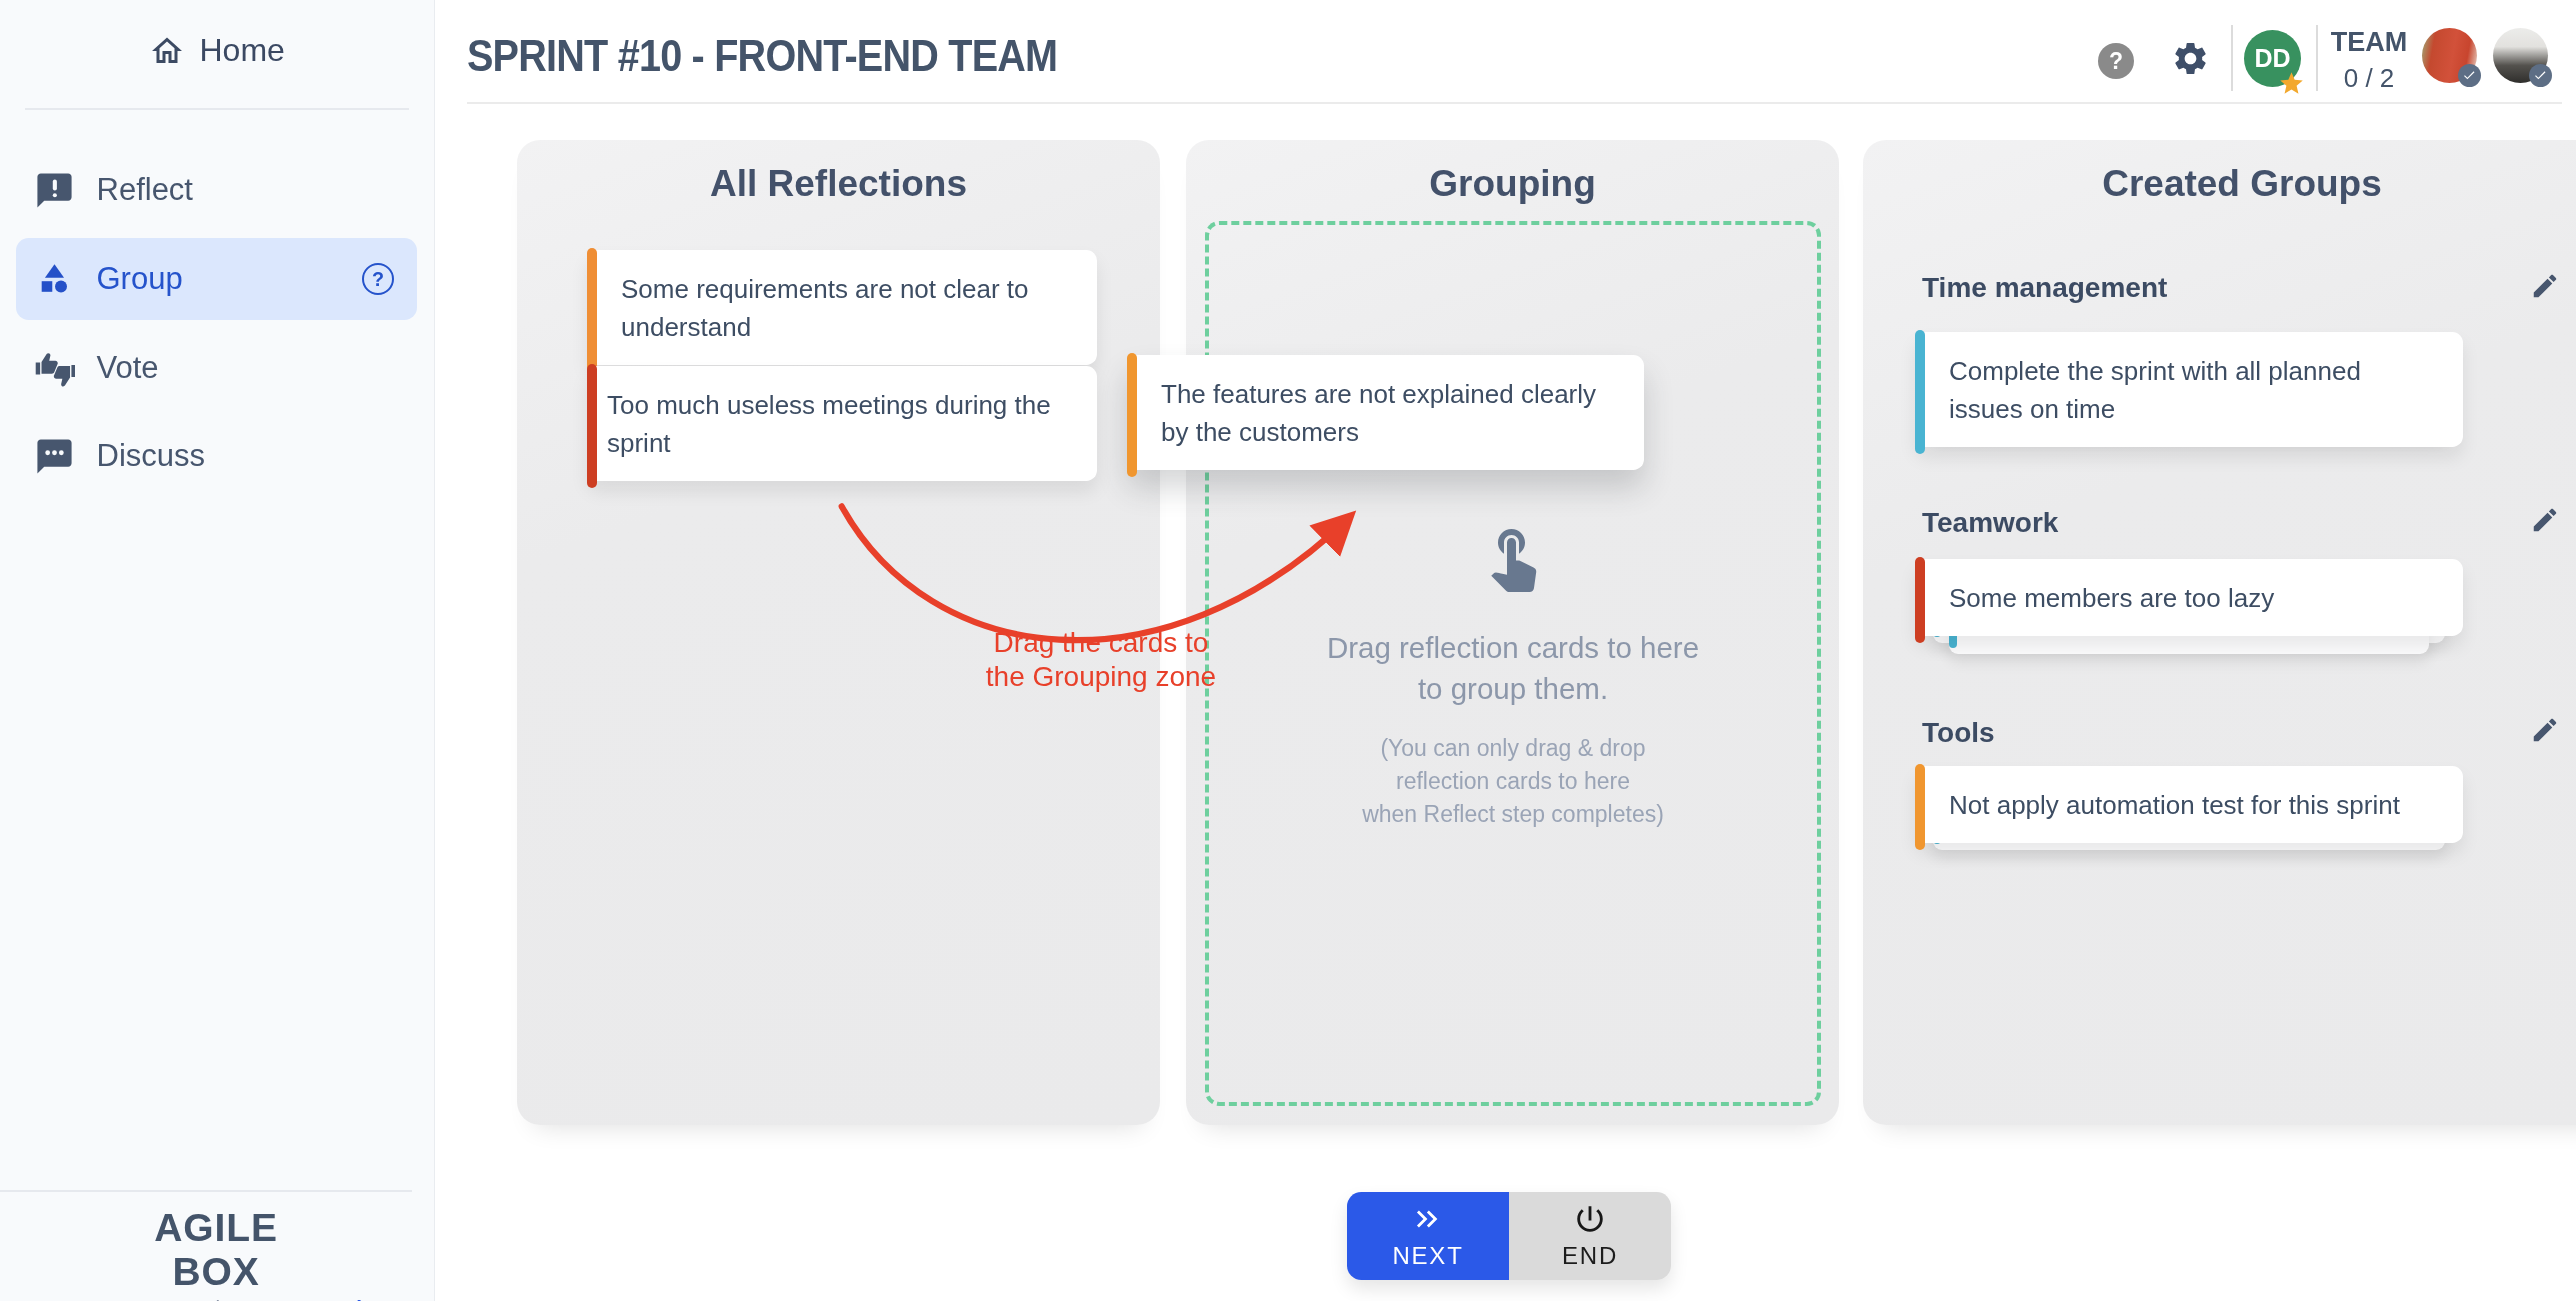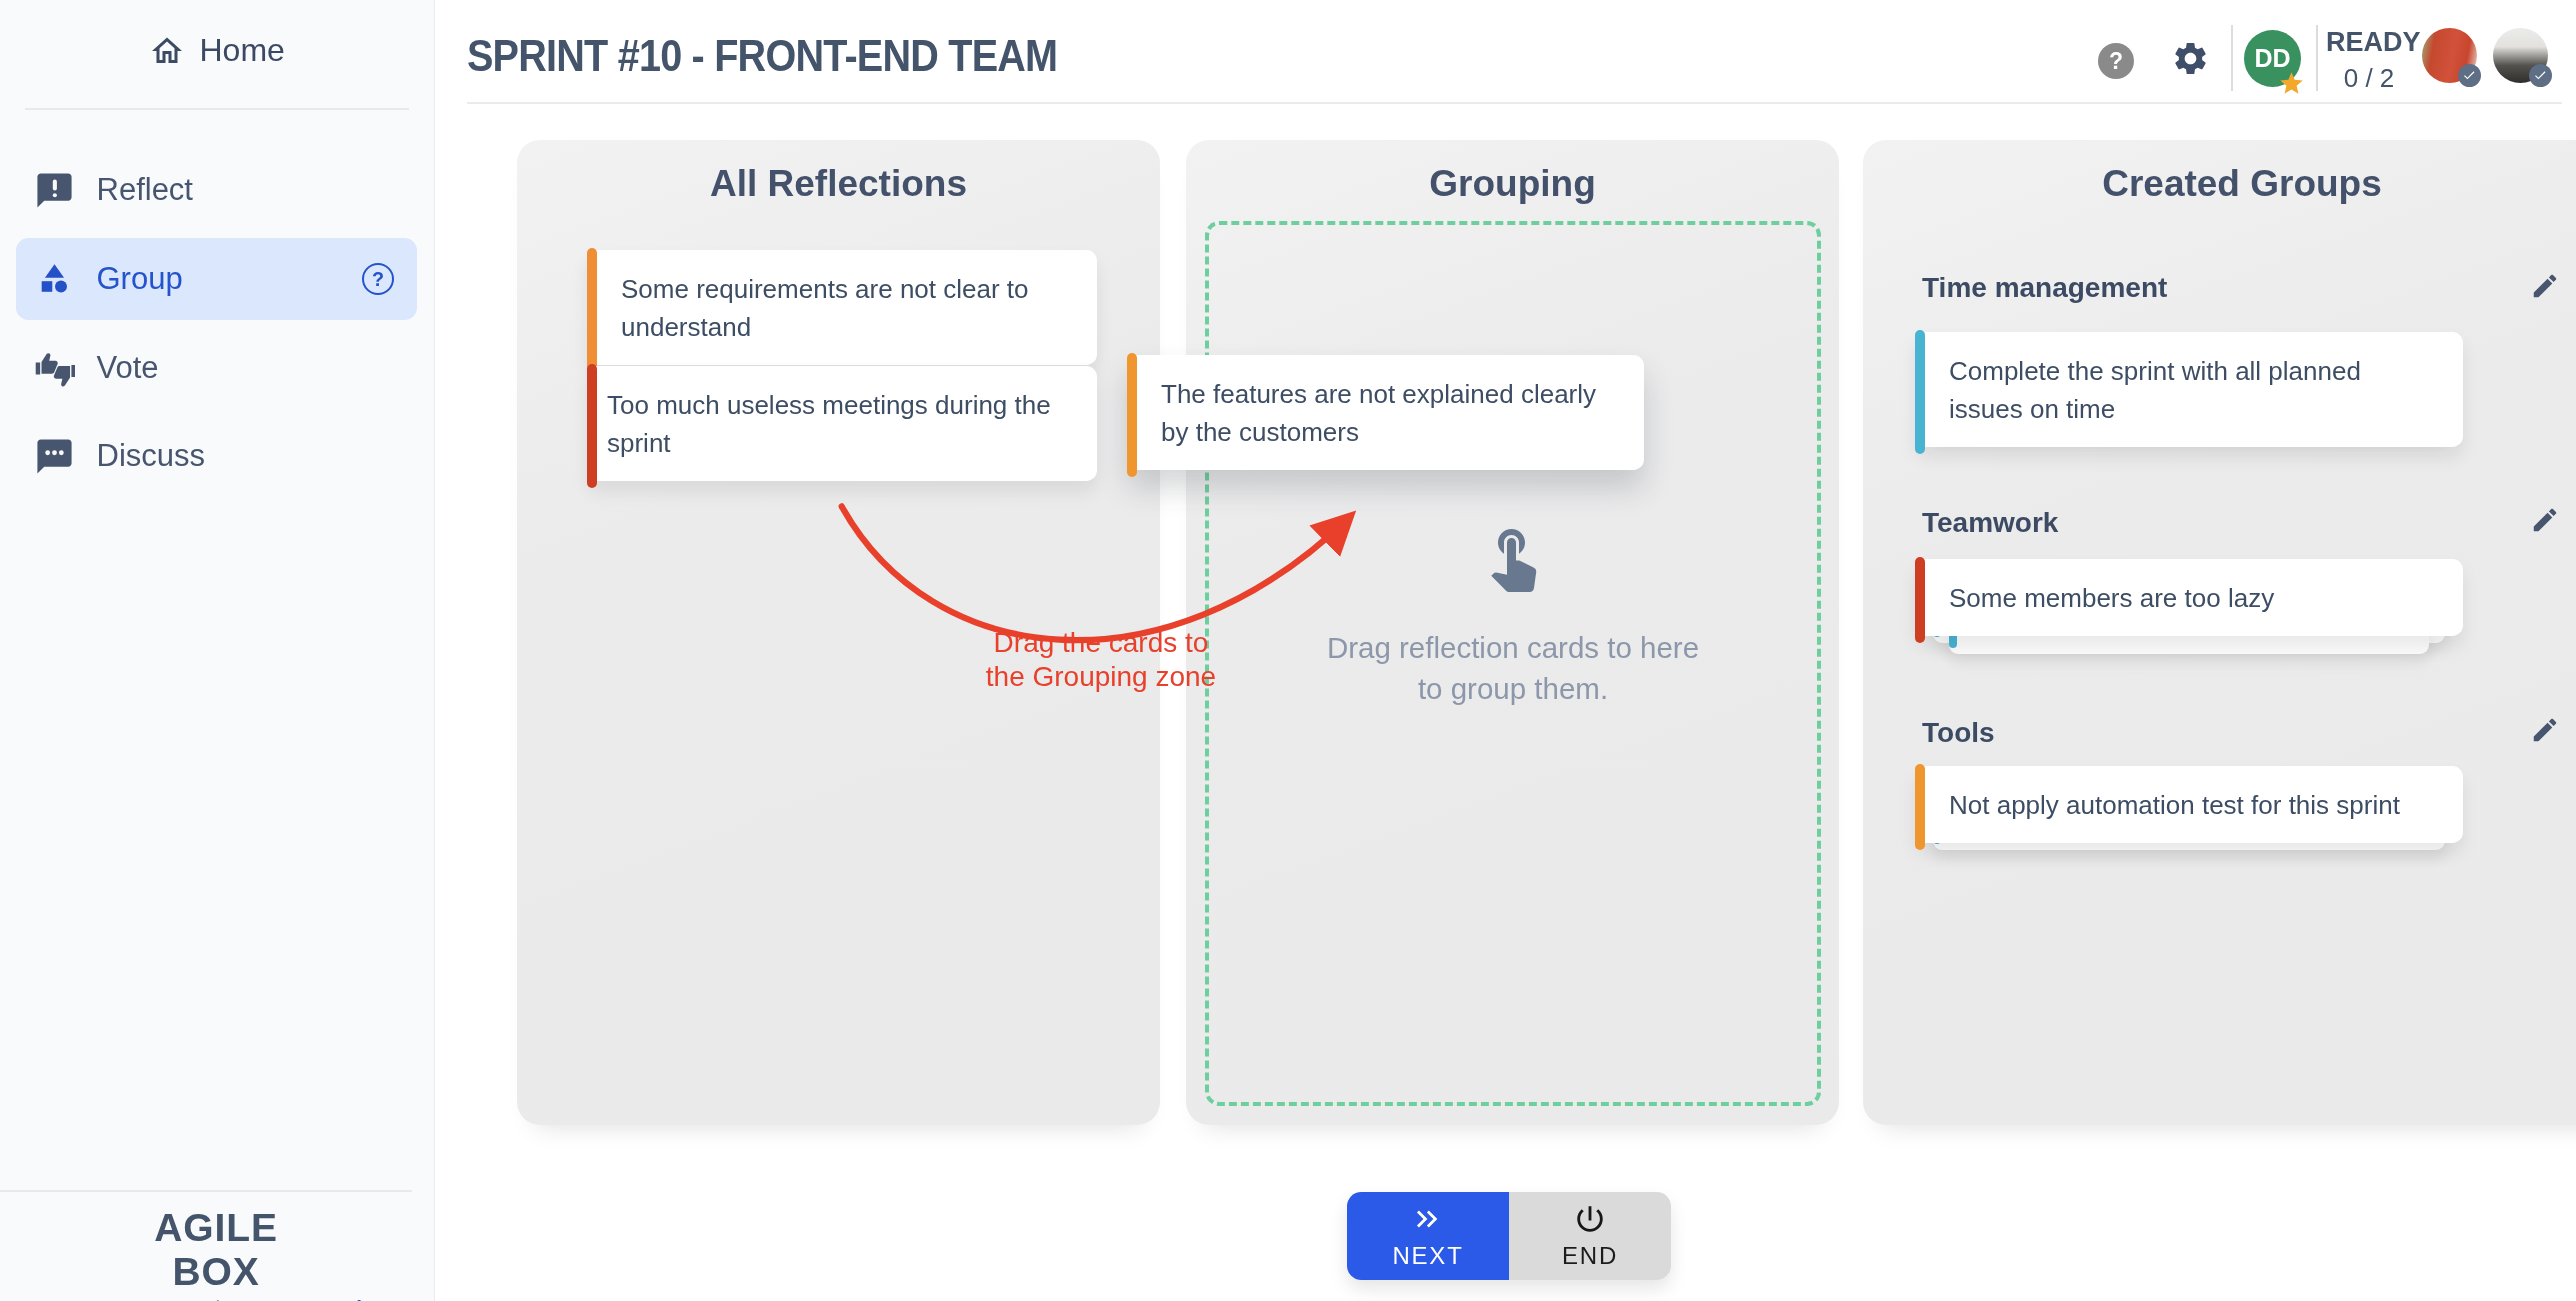--- a/index.html
+++ b/index.html
@@ -184,21 +184,21 @@
 </svg>
 <div class="vdiv vdiv1"></div>
 
 <div class="dd-avatar">DD</div>
 <svg class="dd-star" viewBox="0 0 24 24">
   <path fill="#f3a82c" d="M12 17.27L18.18 21l-1.64-7.03L22 9.24l-7.19-.61L12 2 9.19 8.63 2 9.24l5.46 4.73L5.82 21z"></path>
 </svg>
 <div class="vdiv vdiv2"></div>
 
 <div class="ready-block">
-  <div class="ready-label">READY</div>
+  <div class="ready-label">TEAM</div>
   <div class="ready-count">0 / 2</div>
 </div>
 
 <div class="avatar avatar-1">
   <span class="check-badge">
       <svg viewBox="0 0 24 24">
         <path fill="#fff" d="M9 16.17 4.83 12l-1.42 1.41L9 19 21 7l-1.41-1.41z"></path>
       </svg>
     </span>
 </div>
@@ -224,20 +224,25 @@
   <div class="panel-title">Grouping</div>
   <div class="drop-zone">
     <div class="zone-content">
       <svg class="zone-hand" viewBox="0 0 24 24">
         <path fill="#68788f" d="M9 11.24V7.5C9 6.12 10.12 5 11.5 5S14 6.12 14 7.5v3.74c1.21-.81 2-2.18 2-3.74C16 5.01 13.99 3 11.5 3S7 5.01 7 7.5c0 1.56.79 2.93 2 3.74zm9.84 4.63l-4.54-2.26c-.17-.07-.35-.11-.54-.11H13v-6c0-.83-.67-1.5-1.5-1.5S10 6.67 10 7.5v10.74c-3.6-.76-3.54-.75-3.67-.75-.31 0-.59.13-.79.33l-.79.8 4.94 4.94c.27.27.65.44 1.06.44h6.79c.75 0 1.33-.55 1.44-1.28l.75-5.27c.01-.07.02-.14.02-.2 0-.62-.38-1.16-.91-1.38z"></path>
       </svg>
       <div class="zone-hint">
         <div>Drag reflection cards to here</div>
         <div>to group them.</div>
       </div>
+      <div class="zone-note">
+        <div>(You can only drag &amp; drop</div>
+        <div>reflection cards to here</div>
+        <div>when Reflect step completes)</div>
+      </div>
     </div>
   </div>
 </div>
 
 <div class="panel panel-groups">
   <div class="panel-title">Created Groups</div>
 
   <div class="group-name gname-1">Time management</div>
   <svg class="group-edit gedit-1" viewBox="0 0 24 24">
     <path fill="#47566e" d="M3 17.25V21h3.75L17.81 9.94l-3.75-3.75L3 17.25zM20.71 7.04c.39-.39.39-1.02 0-1.41l-2.34-2.34c-.39-.39-1.02-.39-1.41 0l-1.83 1.83 3.75 3.75 1.83-1.83z"></path>

